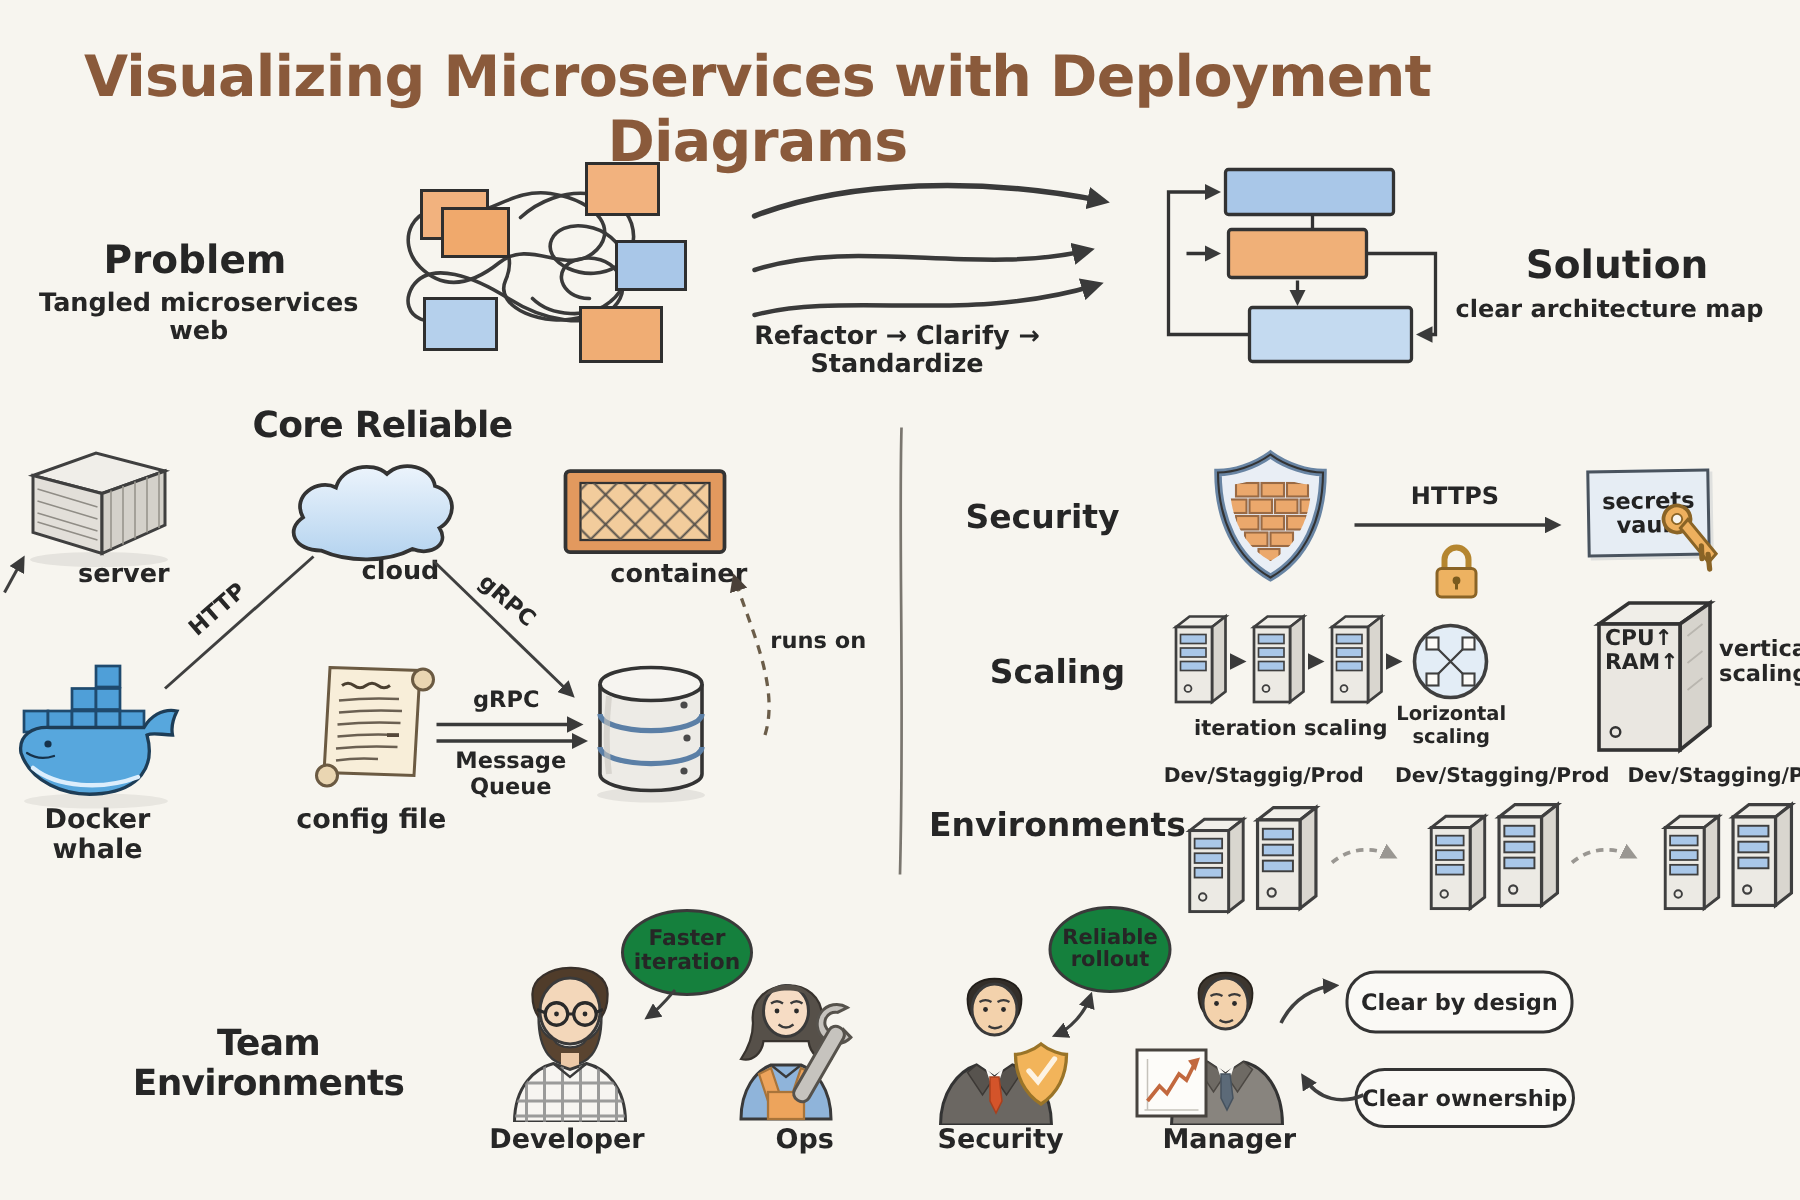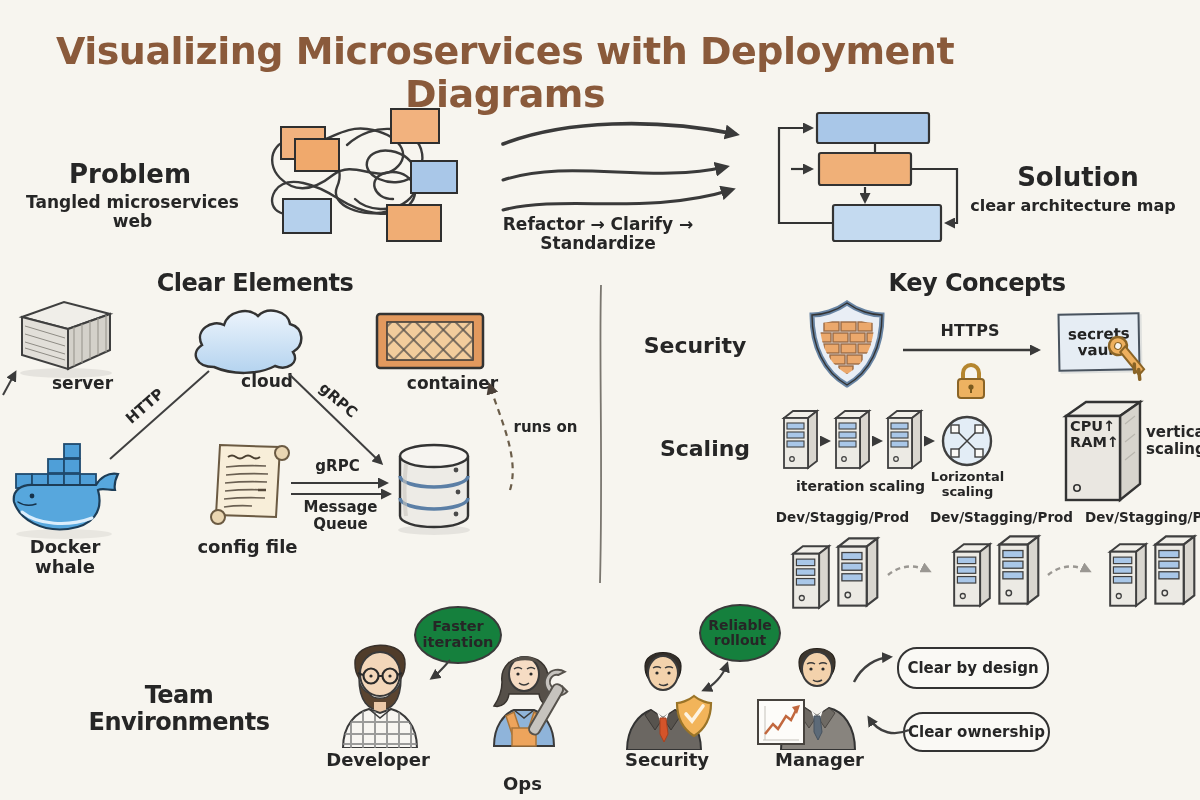--- a/index.html
+++ b/index.html
@@ -110,21 +110,21 @@
     <rect x="54" y="50" width="92" height="32" rx="2" fill="#f0b078" stroke="#333" stroke-width="2.2"></rect>
     <rect x="68" y="102" width="108" height="36" rx="2" fill="#c4daf0" stroke="#333" stroke-width="2.2"></rect>
   </svg>
   <div class="t" style="left:978px;top:163px;width:200px;font-size:26px;">Solution</div>
   <div class="t" style="left:953px;top:197px;width:240px;font-size:16px;">clear architecture map</div>
 
   <svg class="abs" style="left:596px;top:283px;" width="10" height="302" viewBox="0 0 10 302">
     <path d="M5,2 C3,80 7,180 4,300" stroke="#7a766f" stroke-width="1.8" fill="none"></path>
   </svg>
 
-  <div class="t h2" style="left:140px;top:270px;width:230px;">Clear Elements</div>
+  <div class="t h2" style="left:140px;top:270px;width:230px;">Core Reliable</div>
 
   <svg class="abs" style="left:8px;top:293px;" width="112" height="86" viewBox="0 0 112 86">
     <ellipse cx="58" cy="80" rx="46" ry="5" fill="rgba(0,0,0,0.07)"></ellipse>
     <polygon points="14,24 56,9 102,21 60,36" fill="#f0eee9" stroke="#3f3f3f" stroke-width="2"></polygon>
     <polygon points="14,24 60,36 60,76 14,62" fill="#e2dfd9" stroke="#3f3f3f" stroke-width="2"></polygon>
     <polygon points="60,36 102,21 102,57 60,76" fill="#d4d1ca" stroke="#3f3f3f" stroke-width="2"></polygon>
     <g stroke="#8f8c85" stroke-width="1">
       <path d="M17,33 L57,45"></path>
         <path d="M17,41 L57,53"></path>
         <path d="M17,49 L57,61"></path>
@@ -220,21 +220,20 @@
       <circle cx="65" cy="50" r="2.4" fill="#4a4a4a"></circle>
       <circle cx="63" cy="72" r="2.4" fill="#4a4a4a"></circle>
     <path d="M13,22 C11,40 11,58 13,74" stroke="#c9c6c0" stroke-width="4" opacity="0.6" fill="none"></path>
   </svg>
 
   <svg class="abs" style="left:480px;top:376px;" width="42" height="118" viewBox="0 0 42 118">
     <path d="M30,114 C40,82 20,42 10,10" stroke="#6b5d49" stroke-width="2.2" fill="none" stroke-dasharray="6,5" marker-end="url(#ahd)"></path>
   </svg>
   <div class="t sm" style="left:513px;top:419px;width:65px;">runs on</div>
 
-  <div class="t h2" style="left:862px;top:270px;width:230px;">Key Concepts</div>
 
   <div class="t h3" style="left:630px;top:334px;width:130px;">Security</div>
   <svg class="abs" style="left:806px;top:298px;" width="82" height="92" viewBox="0 0 82 88">
     <path d="M41,3 C52,11 66,15 76,15 C76,46 64,72 41,85 C18,72 6,46 6,15 C16,15 30,11 41,3 Z" fill="#e9eef5" stroke="#6884a3" stroke-width="5"></path>
     <path d="M41,3 C52,11 66,15 76,15 C76,46 64,72 41,85 C18,72 6,46 6,15 C16,15 30,11 41,3 Z" fill="none" stroke="#333" stroke-width="1.4"></path>
     <clipPath id="shclip">
         <path d="M41,14 C50,20 60,23 68,23 C68,45 59,64 41,74 C23,64 14,45 14,23 C22,23 32,20 41,14 Z"></path>
       </clipPath>
     <g clip-path="url(#shclip)" fill="#eba86c" stroke="#9a6a44" stroke-width="1.4">
       <rect x="18" y="22" width="15" height="9"></rect>
@@ -302,20 +301,21 @@
     <polygon points="58,18 78,4 78,86 58,102" fill="#d7d4cd" stroke="#333" stroke-width="2.4"></polygon>
     <rect x="4" y="18" width="54" height="84" fill="#eae7e1" stroke="#333" stroke-width="2.4"></rect>
     <circle cx="15" cy="90" r="3.2" fill="none" stroke="#333" stroke-width="1.6"></circle>
     <path d="M63,26 L73,18 M63,44 L73,36 M63,62 L73,54" stroke="#b9b6af" stroke-width="1.2"></path>
   </svg>
   <div class="t" style="left:1070px;top:418px;width:55px;font-size:14.5px;text-align:left;">CPU↑
 RAM↑</div>
   <div class="t" style="left:1146px;top:424px;width:56px;font-size:15px;">vertical
 scaling</div>
 
+  <div class="t h3" style="left:615px;top:539px;width:180px;">Environments</div>
   <div class="t xs" style="left:775px;top:510px;width:135px;">Dev/Staggig/Prod</div>
   <div class="t xs" style="left:930px;top:510px;width:135px;">Dev/Stagging/Prod</div>
   <div class="t xs" style="left:1085px;top:510px;width:130px;">Dev/Stagging/Pro</div>
   <svg class="abs" style="left:789px;top:534px;" width="100" height="82" viewBox="0 0 100 82">
     <use href="#tw" transform="translate(2,10) scale(1.08)"></use>
     <use href="#tw" transform="translate(47,2) scale(1.18)"></use>
   </svg>
   <svg class="abs" style="left:950px;top:532px;" width="100" height="82" viewBox="0 0 100 82">
     <use href="#tw" transform="translate(2,10) scale(1.08)"></use>
     <use href="#tw" transform="translate(47,2) scale(1.18)"></use>
@@ -371,21 +371,21 @@
     <path d="M16,108 C16,88 26,76 36,72 L56,72 C66,76 76,88 76,108 Z" fill="#8fb4da" stroke="#3a3a3a" stroke-width="2"></path>
     <path d="M36,72 L46,80 L56,72" fill="none" stroke="#3a3a3a" stroke-width="1.6"></path>
     <path d="M28,78 L36,74 L42,92 L34,96 Z" fill="#eda45c" stroke="#a8743a" stroke-width="1.5"></path>
     <path d="M64,78 L56,74 L50,92 L58,96 Z" fill="#eda45c" stroke="#a8743a" stroke-width="1.5"></path>
     <rect x="34" y="90" width="24" height="18" fill="#eda45c" stroke="#a8743a" stroke-width="1.5"></rect>
     <g transform="translate(74,24) rotate(30)">
       <path d="M16,2 A13,13 0 1 0 28,18 L21,16 A7,7 0 1 1 12,8 Z" fill="#c6c3be" stroke="#56524c" stroke-width="2"></path>
       <rect x="13" y="16" width="11" height="56" rx="5" fill="#c6c3be" stroke="#56524c" stroke-width="2"></rect>
     </g>
   </svg>
-  <div class="t lbl" style="left:475px;top:750px;width:95px;margin-top:24px;">Ops</div>
+  <div class="t lbl" style="left:489px;top:750px;width:95px;">Ops</div>
 
   <svg class="abs" style="left:615px;top:638px;" width="105" height="112" viewBox="0 0 105 112">
     <path d="M30,28 C30,10 66,10 66,28 C66,33 65,37 63,40 C60,27 53,21 48,21 C42,21 35,27 33,40 C31,37 30,33 30,28 Z" fill="#332e29" stroke="#221e1a" stroke-width="1.2"></path>
     <ellipse cx="48" cy="35" rx="15" ry="17" fill="#f3d2ac" stroke="#3a3a3a" stroke-width="2"></ellipse>
     <circle cx="42" cy="35" r="1.6" fill="#2a2a2a"></circle>
       <circle cx="54" cy="35" r="1.6" fill="#2a2a2a"></circle>
     <path d="M38,30 q4,-2.5 8,0 M50,30 q4,-2.5 8,0" stroke="#3a3a3a" stroke-width="1.4" fill="none"></path>
     <path d="M44,46 q4,3 9,0" stroke="#3a3a3a" stroke-width="1.5" fill="none"></path>
     <path d="M12,112 C12,90 24,76 36,72 L48,80 L60,72 C74,76 86,90 86,112 Z" fill="#6b6762" stroke="#333" stroke-width="2"></path>
     <path d="M36,72 L48,80 L40,92 L30,77 Z" fill="#57534e" stroke="#3c3835" stroke-width="1"></path>

